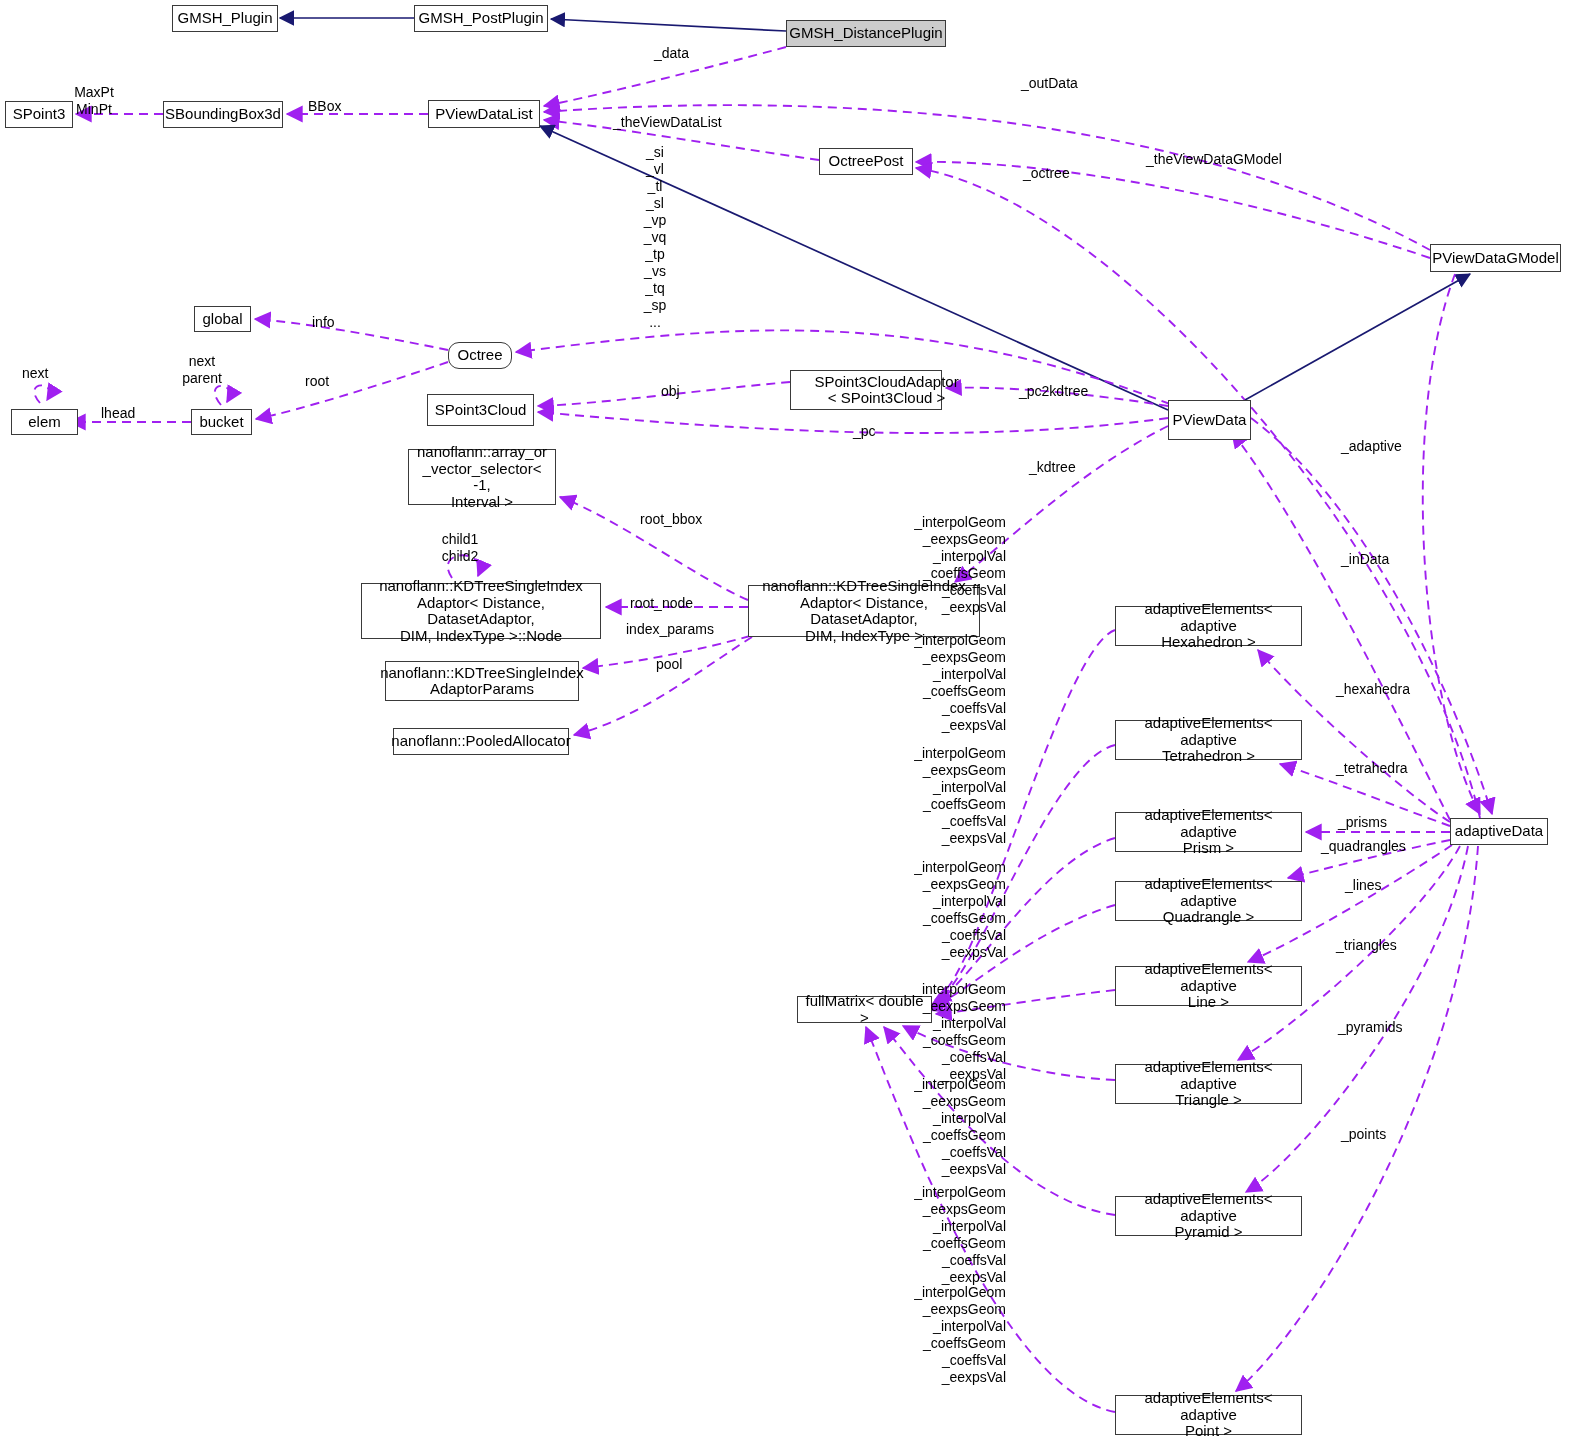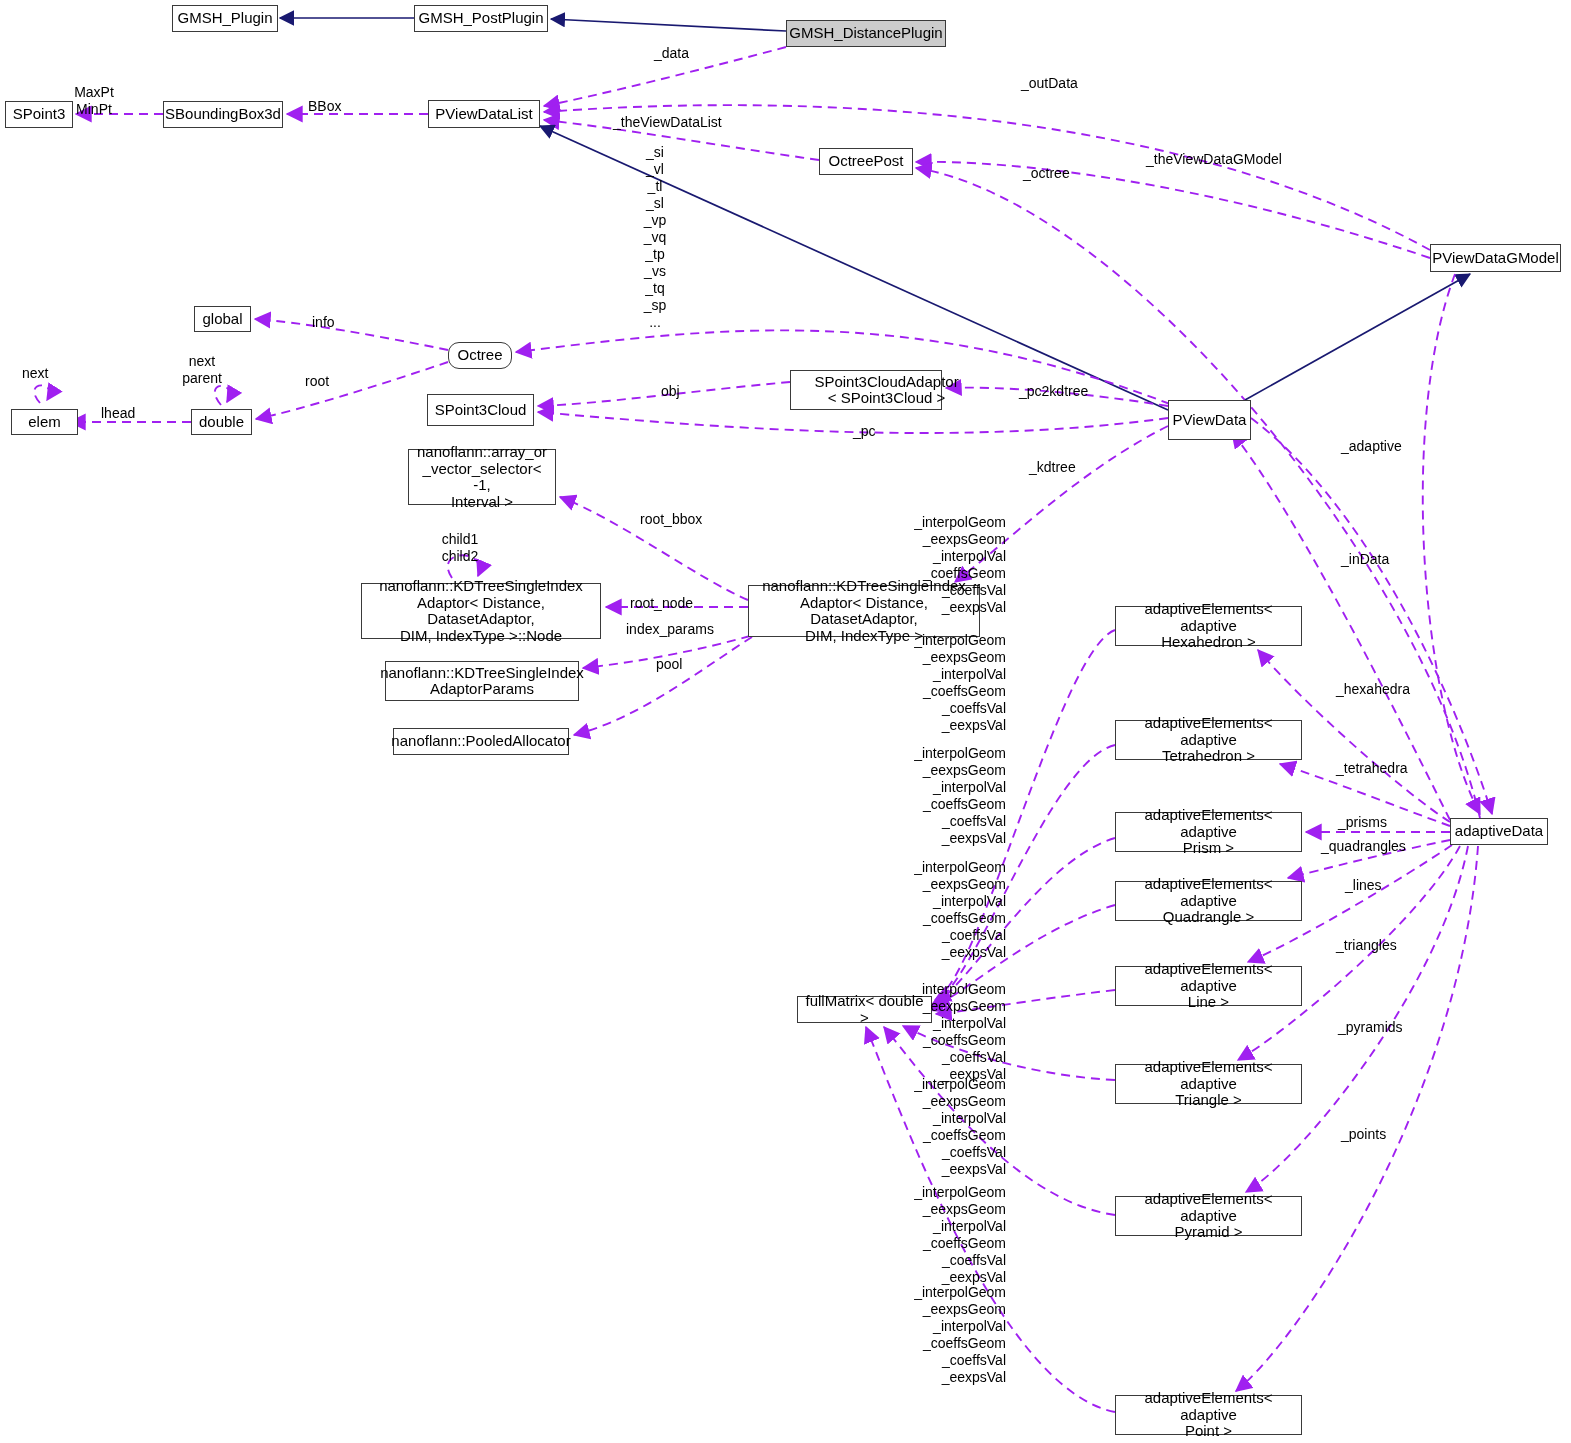--- a/index.html
+++ b/index.html
@@ -84,21 +84,21 @@
       <div class="node" style="left: 5px; top: 101px; width: 68px; height: 27px;">SPoint3</div>
       <div class="node" style="left: 163px; top: 101px; width: 120px; height: 27px;">SBoundingBox3d</div>
       <div class="node" style="left: 428px; top: 100px; width: 112px; height: 28px;">PViewDataList</div>
       <div class="node" style="left: 819px; top: 148px; width: 94px; height: 27px;">OctreePost</div>
       <div class="node" style="left: 1430px; top: 244px; width: 131px; height: 28px;">PViewDataGModel</div>
       <div class="node" style="left: 194px; top: 306px; width: 57px; height: 26px;">global</div>
       <div class="node" style="left: 448px; top: 342px; width: 64px; height: 27px; border-radius: 11px;">Octree</div>
       <div class="node" style="left: 790px; top: 370px; width: 152px; height: 40px; padding-left: 46px;">SPoint3CloudAdaptor
 &lt; SPoint3Cloud &gt;</div>
       <div class="node" style="left: 11px; top: 409px; width: 67px; height: 26px;">elem</div>
-      <div class="node" style="left: 191px; top: 409px; width: 61px; height: 26px;">double</div>
+      <div class="node" style="left: 191px; top: 409px; width: 61px; height: 26px;">bucket</div>
       <div class="node" style="left: 427px; top: 394px; width: 107px; height: 32px;">SPoint3Cloud</div>
       <div class="node" style="left: 1168px; top: 400px; width: 83px; height: 40px;">PViewData</div>
       <div class="node" style="left: 408px; top: 449px; width: 148px; height: 56px;">nanoflann::array_or
 _vector_selector&lt; -1,
 Interval &gt;</div>
       <div class="node" style="left: 361px; top: 583px; width: 240px; height: 56px;">nanoflann::KDTreeSingleIndex
 Adaptor&lt; Distance, DatasetAdaptor,
 DIM, IndexType &gt;::Node</div>
       <div class="node" style="left: 748px; top: 585px; width: 232px; height: 52px;">nanoflann::KDTreeSingleIndex
 Adaptor&lt; Distance, DatasetAdaptor,

